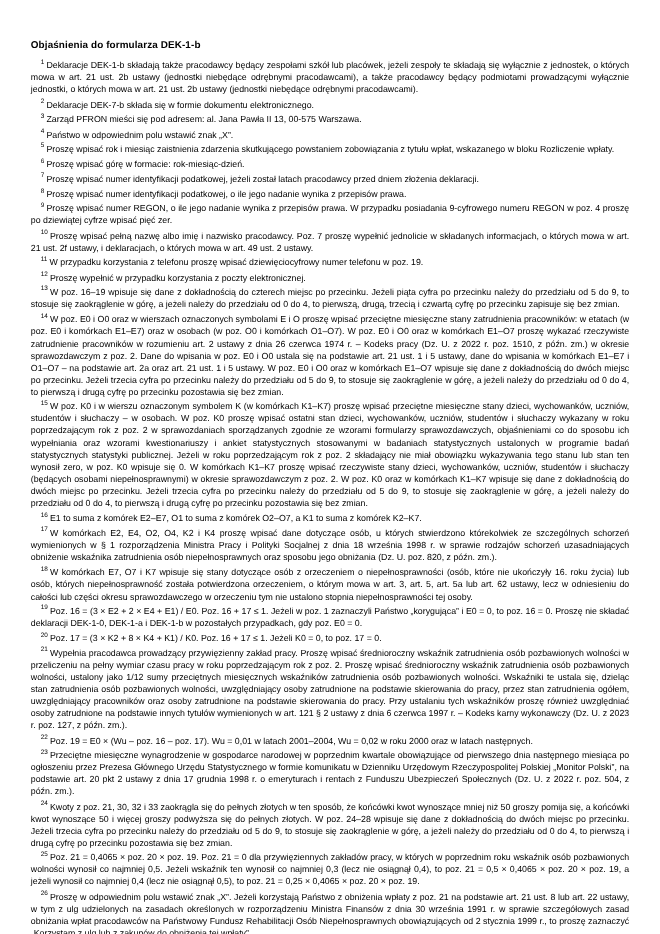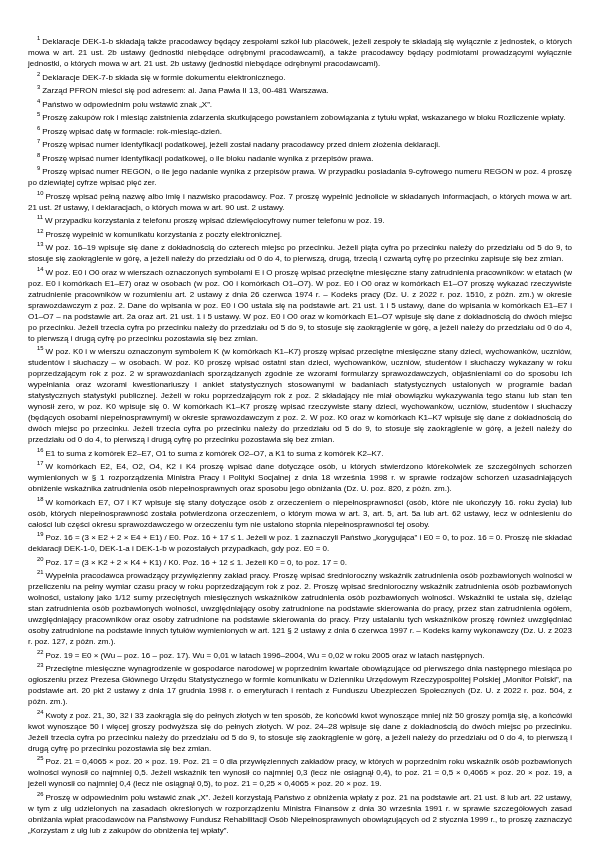--- a/index.html
+++ b/index.html
@@ -37,65 +37,66 @@
     font-size: 5.8px;
     line-height: 0;
     vertical-align: super;
     margin-right: 2px;
   }
 </style>
 </head>
 <body>
 
 <div class="page">
+  <div class="doc-title">Objaśnienia do formularza DEK-1-b</div>
 
   <div class="notes">
   <p class="note"><sup>1</sup><span>Deklaracje DEK-1-b składają także pracodawcy będący zespołami szkół lub placówek, jeżeli zespoły te składają się wyłącznie z jednostek, o których mowa w art. 21 ust. 2b ustawy (jednostki niebędące odrębnymi pracodawcami), a także pracodawcy będący podmiotami prowadzącymi wyłącznie jednostki, o których mowa w art. 21 ust. 2b ustawy (jednostki niebędące odrębnymi pracodawcami).</span></p>
 
   <p class="note"><sup>2</sup><span>Deklaracje DEK-7-b składa się w formie dokumentu elektronicznego.</span></p>
 
-  <p class="note"><sup>3</sup><span>Zarząd PFRON mieści się pod adresem: al. Jana Pawła II 13, 00-481 Warszawa.</span></p>
+  <p class="note"><sup>3</sup><span>Zarząd PFRON mieści się pod adresem: al. Jana Pawła II 13, 00-575 Warszawa.</span></p>
 
   <p class="note"><sup>4</sup><span>Państwo w odpowiednim polu wstawić znak „X”.</span></p>
 
-  <p class="note"><sup>5</sup><span>Proszę zakupów rok i miesiąc zaistnienia zdarzenia skutkującego powstaniem zobowiązania z tytułu wpłat, wskazanego w bloku Rozliczenie wpłaty.</span></p>
+  <p class="note"><sup>5</sup><span>Proszę wpisać rok i miesiąc zaistnienia zdarzenia skutkującego powstaniem zobowiązania z tytułu wpłat, wskazanego w bloku Rozliczenie wpłaty.</span></p>
 
-  <p class="note"><sup>6</sup><span>Proszę wpisać datę w formacie: rok-miesiąc-dzień.</span></p>
+  <p class="note"><sup>6</sup><span>Proszę wpisać górę w formacie: rok-miesiąc-dzień.</span></p>
 
-  <p class="note"><sup>7</sup><span>Proszę wpisać numer identyfikacji podatkowej, jeżeli został nadany pracodawcy przed dniem złożenia deklaracji.</span></p>
+  <p class="note"><sup>7</sup><span>Proszę wpisać numer identyfikacji podatkowej, jeżeli został latach pracodawcy przed dniem złożenia deklaracji.</span></p>
 
-  <p class="note"><sup>8</sup><span>Proszę wpisać numer identyfikacji podatkowej, o ile bloku nadanie wynika z przepisów prawa.</span></p>
+  <p class="note"><sup>8</sup><span>Proszę wpisać numer identyfikacji podatkowej, o ile jego nadanie wynika z przepisów prawa.</span></p>
 
   <p class="note"><sup>9</sup><span>Proszę wpisać numer REGON, o ile jego nadanie wynika z przepisów prawa. W przypadku posiadania 9-cyfrowego numeru REGON w poz. 4 proszę po dziewiątej cyfrze wpisać pięć zer.</span></p>
 
-  <p class="note"><sup>10</sup><span>Proszę wpisać pełną nazwę albo imię i nazwisko pracodawcy. Poz. 7 proszę wypełnić jednolicie w składanych informacjach, o których mowa w art. 21 ust. 2f ustawy, i deklaracjach, o których mowa w art. 90 ust. 2 ustawy.</span></p>
+  <p class="note"><sup>10</sup><span>Proszę wpisać pełną nazwę albo imię i nazwisko pracodawcy. Poz. 7 proszę wypełnić jednolicie w składanych informacjach, o których mowa w art. 21 ust. 2f ustawy, i deklaracjach, o których mowa w art. 49 ust. 2 ustawy.</span></p>
 
   <p class="note"><sup>11</sup><span>W przypadku korzystania z telefonu proszę wpisać dziewięciocyfrowy numer telefonu w poz. 19.</span></p>
 
-  <p class="note"><sup>12</sup><span>Proszę wypełnić w komunikatu korzystania z poczty elektronicznej.</span></p>
+  <p class="note"><sup>12</sup><span>Proszę wypełnić w przypadku korzystania z poczty elektronicznej.</span></p>
 
   <p class="note"><sup>13</sup><span>W poz. 16–19 wpisuje się dane z dokładnością do czterech miejsc po przecinku. Jeżeli piąta cyfra po przecinku należy do przedziału od 5 do 9, to stosuje się zaokrąglenie w górę, a jeżeli należy do przedziału od 0 do 4, to pierwszą, drugą, trzecią i czwartą cyfrę po przecinku zapisuje się bez zmian.</span></p>
 
   <p class="note"><sup>14</sup><span>W poz. E0 i O0 oraz w wierszach oznaczonych symbolami E i O proszę wpisać przeciętne miesięczne stany zatrudnienia pracowników: w etatach (w poz. E0 i komórkach E1–E7) oraz w osobach (w poz. O0 i komórkach O1–O7). W poz. E0 i O0 oraz w komórkach E1–O7 proszę wykazać rzeczywiste zatrudnienie pracowników w rozumieniu art. 2 ustawy z dnia 26 czerwca 1974 r. – Kodeks pracy (Dz. U. z 2022 r. poz. 1510, z późn. zm.) w okresie sprawozdawczym z poz. 2. Dane do wpisania w poz. E0 i O0 ustala się na podstawie art. 21 ust. 1 i 5 ustawy, dane do wpisania w komórkach E1–E7 i O1–O7 – na podstawie art. 2a oraz art. 21 ust. 1 i 5 ustawy. W poz. E0 i O0 oraz w komórkach E1–O7 wpisuje się dane z dokładnością do dwóch miejsc po przecinku. Jeżeli trzecia cyfra po przecinku należy do przedziału od 5 do 9, to stosuje się zaokrąglenie w górę, a jeżeli należy do przedziału od 0 do 4, to pierwszą i drugą cyfrę po przecinku pozostawia się bez zmian.</span></p>
 
   <p class="note"><sup>15</sup><span>W poz. K0 i w wierszu oznaczonym symbolem K (w komórkach K1–K7) proszę wpisać przeciętne miesięczne stany dzieci, wychowanków, uczniów, studentów i słuchaczy – w osobach. W poz. K0 proszę wpisać ostatni stan dzieci, wychowanków, uczniów, studentów i słuchaczy wykazany w roku poprzedzającym rok z poz. 2 w sprawozdaniach sporządzanych zgodnie ze wzorami formularzy sprawozdawczych, objaśnieniami co do sposobu ich wypełniania oraz wzorami kwestionariuszy i ankiet statystycznych stosowanymi w badaniach statystycznych ustalonych w programie badań statystycznych statystyki publicznej. Jeżeli w roku poprzedzającym rok z poz. 2 składający nie miał obowiązku wykazywania tego stanu lub stan ten wynosił zero, w poz. K0 wpisuje się 0. W komórkach K1–K7 proszę wpisać rzeczywiste stany dzieci, wychowanków, uczniów, studentów i słuchaczy (będących osobami niepełnosprawnymi) w okresie sprawozdawczym z poz. 2. W poz. K0 oraz w komórkach K1–K7 wpisuje się dane z dokładnością do dwóch miejsc po przecinku. Jeżeli trzecia cyfra po przecinku należy do przedziału od 5 do 9, to stosuje się zaokrąglenie w górę, a jeżeli należy do przedziału od 0 do 4, to pierwszą i drugą cyfrę po przecinku pozostawia się bez zmian.</span></p>
 
   <p class="note"><sup>16</sup><span>E1 to suma z komórek E2–E7, O1 to suma z komórek O2–O7, a K1 to suma z komórek K2–K7.</span></p>
 
   <p class="note"><sup>17</sup><span>W komórkach E2, E4, O2, O4, K2 i K4 proszę wpisać dane dotyczące osób, u których stwierdzono którekolwiek ze szczególnych schorzeń wymienionych w § 1 rozporządzenia Ministra Pracy i Polityki Socjalnej z dnia 18 września 1998 r. w sprawie rodzajów schorzeń uzasadniających obniżenie wskaźnika zatrudnienia osób niepełnosprawnych oraz sposobu jego obniżania (Dz. U. poz. 820, z późn. zm.).</span></p>
 
   <p class="note"><sup>18</sup><span>W komórkach E7, O7 i K7 wpisuje się stany dotyczące osób z orzeczeniem o niepełnosprawności (osób, które nie ukończyły 16. roku życia) lub osób, których niepełnosprawność została potwierdzona orzeczeniem, o którym mowa w art. 3, art. 5, art. 5a lub art. 62 ustawy, lecz w odniesieniu do całości lub części okresu sprawozdawczego w orzeczeniu tym nie ustalono stopnia niepełnosprawności tej osoby.</span></p>
 
   <p class="note"><sup>19</sup><span>Poz. 16 = (3 × E2 + 2 × E4 + E1) / E0. Poz. 16 + 17 ≤ 1. Jeżeli w poz. 1 zaznaczyli Państwo „korygująca” i E0 = 0, to poz. 16 = 0. Proszę nie składać deklaracji DEK-1-0, DEK-1-a i DEK-1-b w pozostałych przypadkach, gdy poz. E0 = 0.</span></p>
 
-  <p class="note"><sup>20</sup><span>Poz. 17 = (3 × K2 + 2 × K4 + K1) / K0. Poz. 16 + 12 ≤ 1. Jeżeli K0 = 0, to poz. 17 = 0.</span></p>
+  <p class="note"><sup>20</sup><span>Poz. 17 = (3 × K2 + 8 × K4 + K1) / K0. Poz. 16 + 17 ≤ 1. Jeżeli K0 = 0, to poz. 17 = 0.</span></p>
 
   <p class="note"><sup>21</sup><span>Wypełnia pracodawca prowadzący przywięzienny zakład pracy. Proszę wpisać średnioroczny wskaźnik zatrudnienia osób pozbawionych wolności w przeliczeniu na pełny wymiar czasu pracy w roku poprzedzającym rok z poz. 2. Proszę wpisać średnioroczny wskaźnik zatrudnienia osób pozbawionych wolności, ustalony jako 1/12 sumy przeciętnych miesięcznych wskaźników zatrudnienia osób pozbawionych wolności. Wskaźniki te ustala się, dzieląc stan zatrudnienia osób pozbawionych wolności, uwzględniający osoby zatrudnione na podstawie skierowania do pracy, przez stan zatrudnienia ogółem, uwzględniający pracowników oraz osoby zatrudnione na podstawie skierowania do pracy. Przy ustalaniu tych wskaźników proszę również uwzględniać osoby zatrudnione na podstawie innych tytułów wymienionych w art. 121 § 2 ustawy z dnia 6 czerwca 1997 r. – Kodeks karny wykonawczy (Dz. U. z 2023 r. poz. 127, z późn. zm.).</span></p>
 
-  <p class="note"><sup>22</sup><span>Poz. 19 = E0 × (Wu – poz. 16 – poz. 17). Wu = 0,01 w latach 1996–2004, Wu = 0,02 w roku 2005 oraz w latach następnych.</span></p>
+  <p class="note"><sup>22</sup><span>Poz. 19 = E0 × (Wu – poz. 16 – poz. 17). Wu = 0,01 w latach 2001–2004, Wu = 0,02 w roku 2000 oraz w latach następnych.</span></p>
 
   <p class="note"><sup>23</sup><span>Przeciętne miesięczne wynagrodzenie w gospodarce narodowej w poprzednim kwartale obowiązujące od pierwszego dnia następnego miesiąca po ogłoszeniu przez Prezesa Głównego Urzędu Statystycznego w formie komunikatu w Dzienniku Urzędowym Rzeczypospolitej Polskiej „Monitor Polski”, na podstawie art. 20 pkt 2 ustawy z dnia 17 grudnia 1998 r. o emeryturach i rentach z Funduszu Ubezpieczeń Społecznych (Dz. U. z 2022 r. poz. 504, z późn. zm.).</span></p>
 
   <p class="note"><sup>24</sup><span>Kwoty z poz. 21, 30, 32 i 33 zaokrągla się do pełnych złotych w ten sposób, że końcówki kwot wynoszące mniej niż 50 groszy pomija się, a końcówki kwot wynoszące 50 i więcej groszy podwyższa się do pełnych złotych. W poz. 24–28 wpisuje się dane z dokładnością do dwóch miejsc po przecinku. Jeżeli trzecia cyfra po przecinku należy do przedziału od 5 do 9, to stosuje się zaokrąglenie w górę, a jeżeli należy do przedziału od 0 do 4, to pierwszą i drugą cyfrę po przecinku pozostawia się bez zmian.</span></p>
 
   <p class="note"><sup>25</sup><span>Poz. 21 = 0,4065 × poz. 20 × poz. 19. Poz. 21 = 0 dla przywięziennych zakładów pracy, w których w poprzednim roku wskaźnik osób pozbawionych wolności wynosił co najmniej 0,5. Jeżeli wskaźnik ten wynosił co najmniej 0,3 (lecz nie osiągnął 0,4), to poz. 21 = 0,5 × 0,4065 × poz. 20 × poz. 19, a jeżeli wynosił co najmniej 0,4 (lecz nie osiągnął 0,5), to poz. 21 = 0,25 × 0,4065 × poz. 20 × poz. 19.</span></p>
 
   <p class="note"><sup>26</sup><span>Proszę w odpowiednim polu wstawić znak „X”. Jeżeli korzystają Państwo z obniżenia wpłaty z poz. 21 na podstawie art. 21 ust. 8 lub art. 22 ustawy, w tym z ulg udzielonych na zasadach określonych w rozporządzeniu Ministra Finansów z dnia 30 września 1991 r. w sprawie szczegółowych zasad obniżania wpłat pracodawców na Państwowy Fundusz Rehabilitacji Osób Niepełnosprawnych obowiązujących od 2 stycznia 1999 r., to proszę zaznaczyć „Korzystam z ulg lub z zakupów do obniżenia tej wpłaty”.</span></p>
 </div>
 </div>

